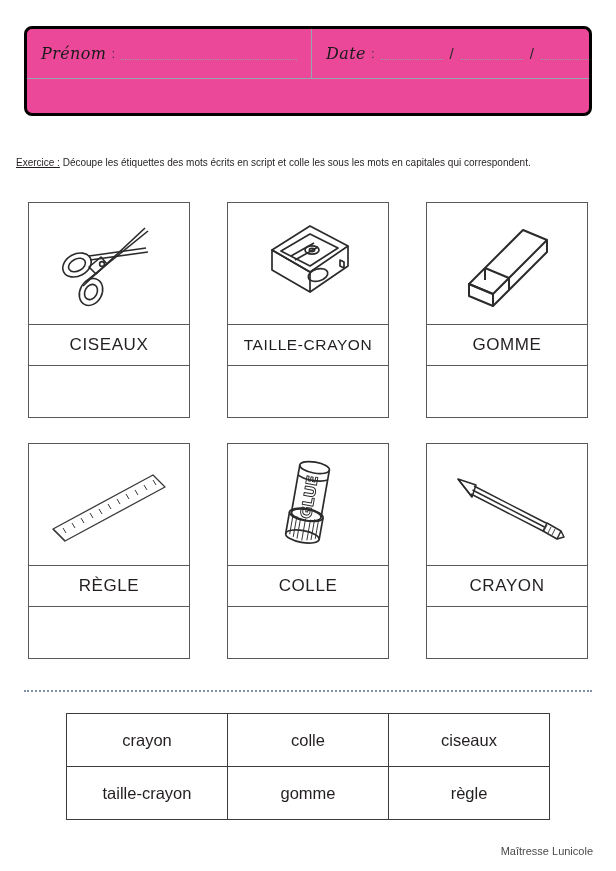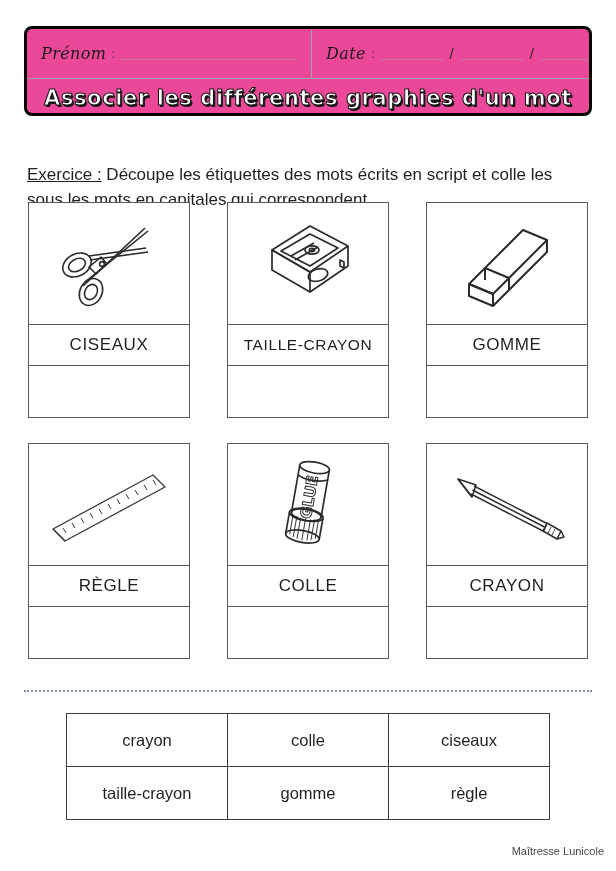--- a/index.html
+++ b/index.html
@@ -97,24 +97,24 @@
     -webkit-text-stroke: 1px #111111;
     text-shadow:
        1.6px 1.6px 0 #1a1a1a,
        1px 1px 0 #555555;
     white-space: nowrap;
   }
 
   
   .instruction {
     position: absolute;
-    left: 27px;
+    left: 16px;
     top: 146px;
     width: 560px;
-    font-size: 17px;
+    font-size: 10px;
     line-height: 1.45;
     color: #231f20;
   }
   .instruction .lead {
     text-decoration: underline;
   }
 
   
   .grid {
     position: absolute;
@@ -184,21 +184,21 @@
     height: 50px;
     text-align: center;
     vertical-align: middle;
     font-size: 16.5px;
     color: #231f20;
   }
 
   
   .footer {
     position: absolute;
-    right: 12px;
+    right: 23px;
     top: 845px;
     font-size: 11px;
     color: #4a4a4a;
   }
 
   
   svg.art { display: block; }
 </style>
 </head>
 <body>
@@ -215,23 +215,20 @@
     <div class="field field-date">
       <span class="field-label">Date</span>
       <span class="colon">:</span>
       <span class="dotline-seg"></span>
       <span class="slash">/</span>
       <span class="dotline-seg"></span>
       <span class="slash">/</span>
       <span class="dotline-seg"></span>
     </div>
 
-  </div>
-  <div class="header-title-row">
-    <span class="banner-title">Associer les différentes graphies d'un mot</span>
   </div>
 </div>
 
 <p class="instruction">
   <span class="lead">Exercice :</span><span> Découpe les étiquettes des mots écrits en script et colle les sous les mots en capitales qui correspondent.</span>
 </p>
 
 <div class="grid">
 
   <div class="grid-row">

